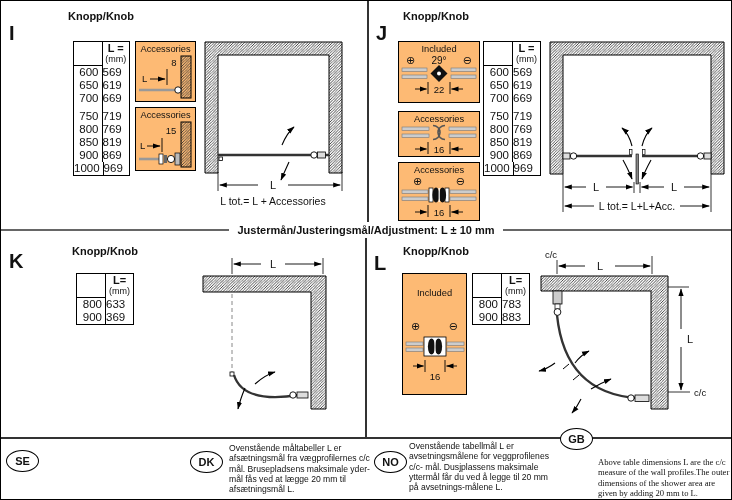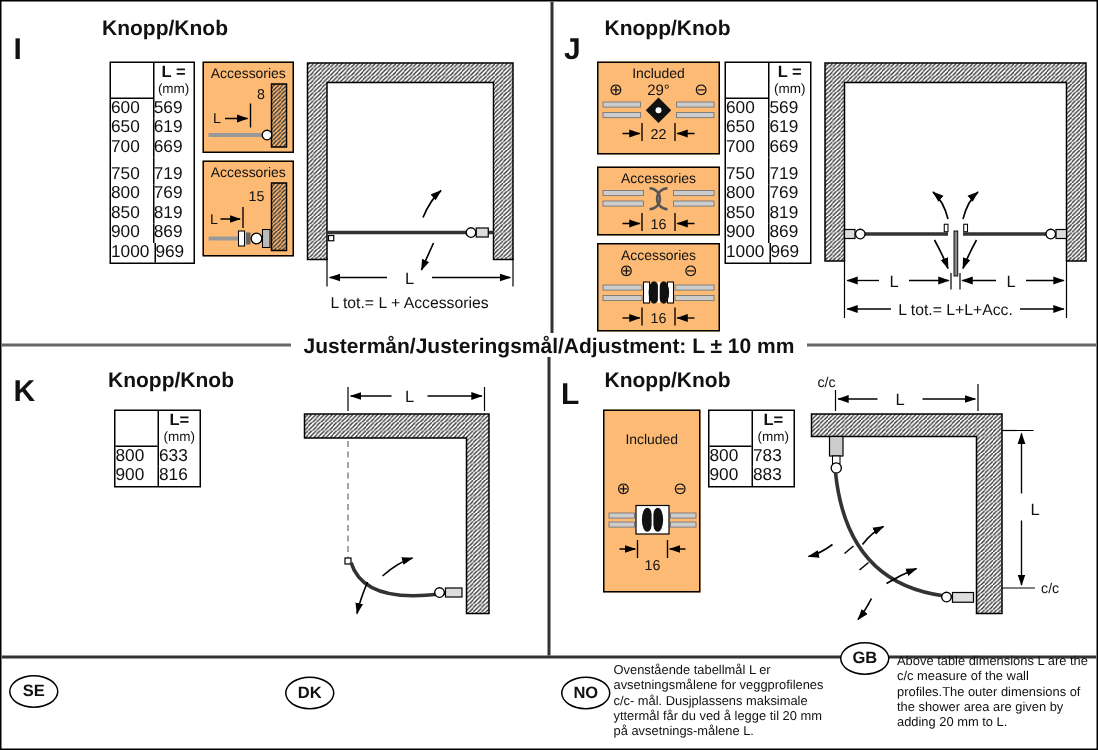--- a/index.html
+++ b/index.html
@@ -1,28 +1,28 @@
 <!DOCTYPE html>
 <html><head>
 <meta charset="utf-8">
 <style>
   html,body{margin:0;padding:0;background:#e8e8e8;}
   .page{position:relative;width:732px;height:500px;background:#fff;border:1.5px solid #000;
         box-sizing:border-box;font-family:"Liberation Sans","DejaVu Sans",sans-serif;color:#111;overflow:hidden;}
   .abs{position:absolute;}
   .sec-label{font-size:20px;font-weight:bold;line-height:20px;}
-  .sec-title{font-size:14px;font-weight:bold;}
+  .sec-title{font-size:11px;font-weight:bold;}
   .vline{position:absolute;width:1.5px;background:#333;}
   .hline{position:absolute;height:1.5px;background:#333;left:0;right:0;}
 
   
   .dimtable{position:absolute;border:1.5px solid #000;background:#fff;box-sizing:border-box;
             font-size:11.5px;line-height:13px;}
   .dt-row{display:grid;grid-template-columns:1fr 1fr;}
-  .dt-row .c0{padding-right:3px;}
+  .dt-row .c0{text-align:right;padding-right:3px;}
   .dt-row .c1{text-align:left;padding-right:5px;border-left:1px solid #000;}
   .dt-head .c0{border-bottom:1px solid #000;}
   .dt-head .c1{text-align:center;padding:1px 2px 2px 2px;}
   .dt-head .h1{display:block;font-weight:bold;font-size:11px;line-height:11px;}
   .dt-head .h2{display:block;font-size:9px;line-height:10px;}
   .dt-row.gap .c0,.dt-row.gap .c1{padding-top:5px;}
 
   
   .accbox{position:absolute;border:1.3px solid #000;background:#fdba74;box-sizing:border-box;
           text-align:center;padding-top:2px;}
@@ -44,21 +44,21 @@
   .thin{stroke:#000;stroke-width:0.8;fill:none;}
   .swing{stroke:#000;stroke-width:1.1;fill:none;}
   .dash{stroke:#888;stroke-width:1;stroke-dasharray:4 3;fill:none;}
   .knob-body{fill:#ddd;stroke:#000;stroke-width:0.8;}
   .knob-ring{fill:#fff;stroke:#000;stroke-width:0.9;}
   .prong{fill:#ccc;stroke:#777;stroke-width:0.6;}
 
   
   .divider{position:absolute;left:0;right:0;top:221px;height:16px;display:flex;align-items:center;}
   .divider .seg{flex:1;border-top:2px solid #666;}
-  .divider .txt{margin:0 8px;font-size:14px;font-weight:bold;white-space:nowrap;}
+  .divider .txt{margin:0 8px;font-size:11px;font-weight:bold;white-space:nowrap;}
 
   
   .fn-oval{position:absolute;width:31px;height:20px;border:1.6px solid #000;border-radius:50%;
            display:flex;align-items:center;justify-content:center;font-weight:bold;font-size:11px;background:#fff;}
   .fn-text{position:absolute;font-size:8.6px;line-height:10.3px;}
 </style>
 </head>
 <body>
 
 <div class="page">
@@ -322,21 +322,21 @@
         <span class="h1">L=</span>
         <span class="h2">(mm)</span>
       </span>
     </div>
     <div class="dt-row">
         <span class="c0">800</span>
         <span class="c1">633</span>
       </div>
     <div class="dt-row">
         <span class="c0">900</span>
-        <span class="c1">816</span>
+        <span class="c1">369</span>
       </div>
   </div>
 
   <svg class="abs" style="left:188px;top:253px;" width="160" height="175" viewBox="0 0 160 175">
     <line class="thin" x1="43" y1="4" x2="43" y2="20"></line>
     <line class="thin" x1="134" y1="4" x2="134" y2="20"></line>
     <line class="dl" x1="72" y1="10" x2="44.8" y2="10" marker-end="url(#arr)"></line>
     <line class="dl" x1="96" y1="10" x2="132.2" y2="10" marker-end="url(#arr)"></line>
     <text class="lt" x="84" y="14" text-anchor="middle">L</text>
     <path class="wall" d="M14,22 L137,22 L137,155 L122,155 L122,38 L14,38 Z"></path>
@@ -417,20 +417,21 @@
     <line class="thin" x1="149" y1="145" x2="171" y2="145"></line>
     <line class="dl" x1="162" y1="82" x2="162" y2="42" marker-end="url(#arr)"></line>
     <line class="dl" x1="162" y1="100" x2="162" y2="143" marker-end="url(#arr)"></line>
     <text class="lt" x="168" y="96">L</text>
     <text class="cc" x="175" y="148.5">c/c</text>
   </svg>
 
   <div class="fn-oval" style="left:5px;top:449px;">SE</div>
 
   <div class="fn-oval" style="left:189px;top:450px;">DK</div>
+  <div class="fn-text" style="left:228px;top:442px;width:143px;">Ovenstående måltabeller L er afsætningsmål fra vægprofilernes c/c mål. Brusepladsens maksimale yder- mål fås ved at lægge 20 mm til afsætningsmål L.</div>
 
   <div class="fn-oval" style="left:373px;top:450px;">NO</div>
   <div class="fn-text" style="left:408px;top:440px;width:143px;">Ovenstående tabellmål L er avsetningsmålene for veggprofilenes c/c- mål. Dusjplassens maksimale yttermål får du ved å legge til 20 mm på avsetnings-målene L.</div>
 
   <div class="fn-oval" style="left:559px;top:427px;">GB</div>
-  <div class="fn-text" style="left:597px;top:434px;width:132px;">Above table dimensions L are the c/c measure of the wall profiles.The outer dimensions of the shower area are given by adding 20 mm to L.</div>
+  <div class="fn-text" style="left:597px;top:456px;width:132px;font-family:Liberation Serif, serif;">Above table dimensions L are the c/c measure of the wall profiles.The outer dimensions of the shower area are given by adding 20 mm to L.</div>
 
 </div>
 
 </body></html>

